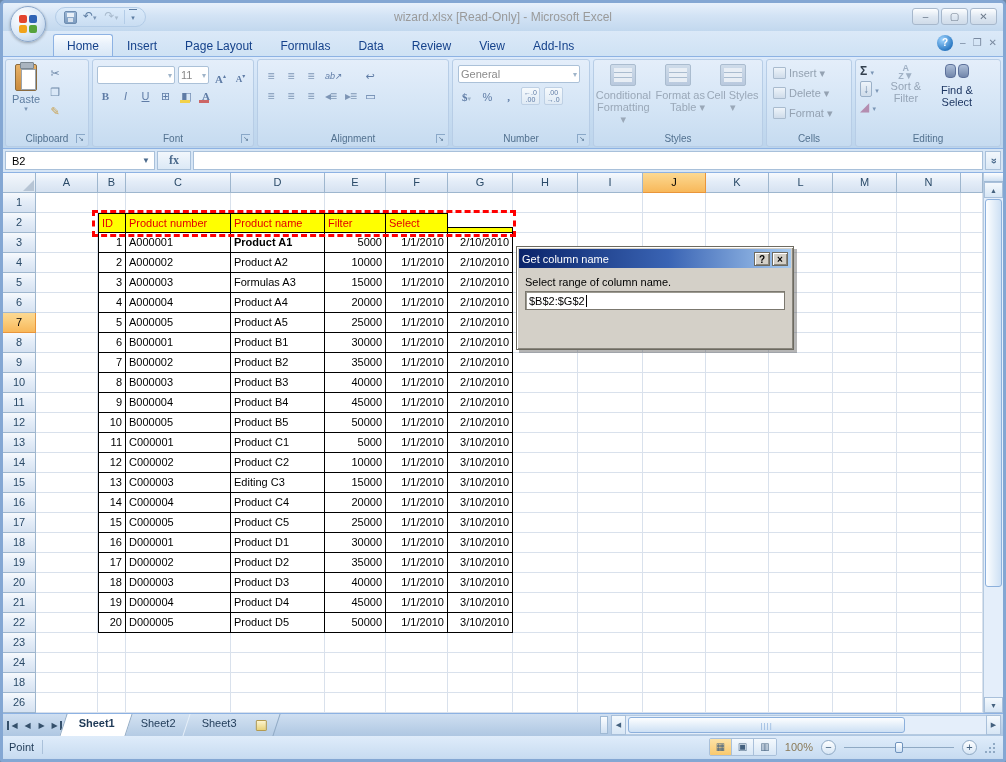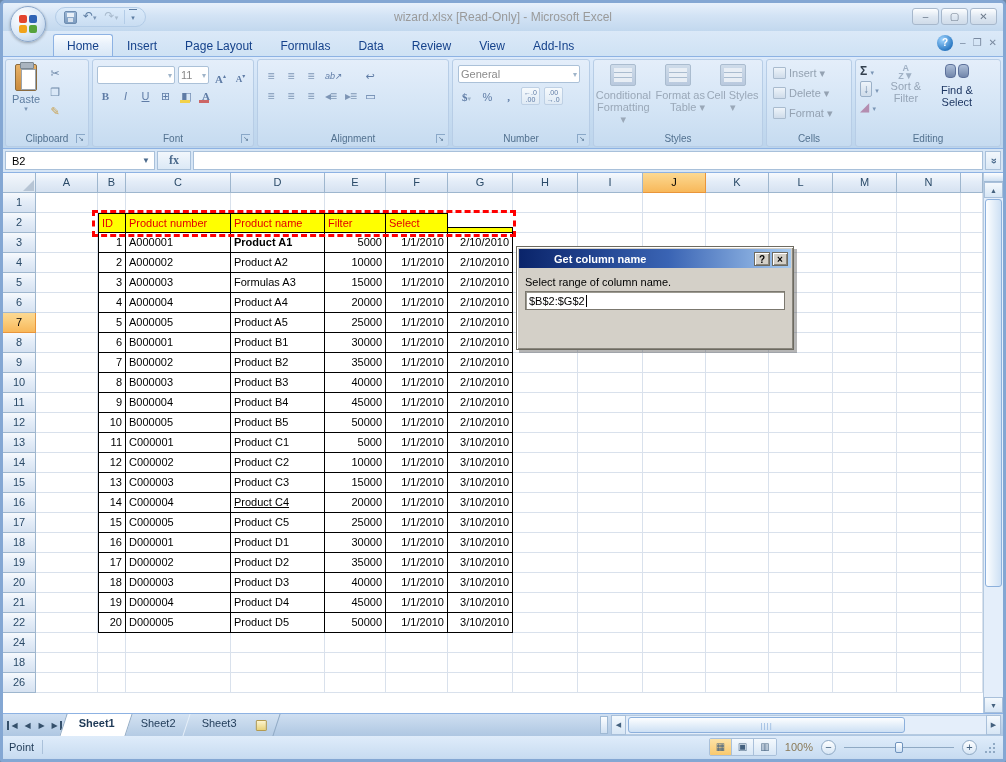--- a/index.html
+++ b/index.html
@@ -138,21 +138,21 @@
   .zslider{width:110px;height:15px;position:relative;}
   .zslider .line{position:absolute;left:0;right:0;top:7px;height:1px;background:#8fa9c4;}
   .zslider .tick{position:absolute;left:50%;top:3px;width:1px;height:9px;background:#8fa9c4;}
   .zslider .thumb{position:absolute;left:50%;top:2px;margin-left:-4px;width:8px;height:11px;background:linear-gradient(#fdfeff,#cde0f4);border:1px solid #6f93bd;border-radius:2px;}
   .grip{width:12px;height:12px;position:relative;}
   .grip i{position:absolute;width:2px;height:2px;background:#8fa9c4;box-shadow:4px 0 0 #8fa9c4,8px 0 0 #8fa9c4,4px -4px 0 #8fa9c4,8px -4px 0 #8fa9c4,8px -8px 0 #8fa9c4;left:0;bottom:0;}
   
   .dialog{position:absolute;left:516px;top:243px;width:278px;height:104px;background:#d4d0c8;border:1px solid #6d6a60;
     box-shadow:inset 1px 1px 0 #fff,inset -1px -1px 0 #8a877e,3px 3px 0 rgba(90,90,90,.45);z-index:10;font-size:11px;}
   .dtitle{height:19px;margin:2px;background:linear-gradient(90deg,#0a246a,#3a64b4 55%,#a6caf0);display:flex;align-items:center;padding:0 3px;}
-  .dtitle .txt{color:#fff;font-weight:bold;font-size:11px;margin-left:32px;}
+  .dtitle .txt{color:#fff;font-weight:normal;font-size:11px;}
   .dtbtns{margin-left:auto;display:flex;gap:2px;}
   .dtb{width:16px;height:14px;background:#d4d0c8;border:1px solid #6d6a60;box-shadow:inset 1px 1px 0 #fff,inset -1px -1px 0 #8a877e;
     font-size:10px;font-weight:bold;text-align:center;line-height:13px;color:#000;}
   .dbody{padding:6px 8px 0;}
   .dlabel{margin-bottom:3px;color:#000;}
   .dinput{background:#fff;border:1px solid #7b786f;box-shadow:inset 1px 1px 0 #9c9a91;height:19px;display:flex;align-items:center;padding-left:3px;color:#000;}
   .caret{display:inline-block;width:1px;height:12px;background:#000;margin-left:1px;}
   .dbtnrow{display:flex;justify-content:flex-end;align-items:center;margin-top:9px;padding-right:12px;gap:11px;}
   .okwrap{border:3px solid #e60000;padding:2px;}
   .dbtn{width:70px;height:21px;background:#d4d0c8;border:1px solid #6d6a60;box-shadow:inset 1px 1px 0 #fff,inset -1px -1px 0 #8a877e;
@@ -648,39 +648,39 @@
           <div class="cell" style="width: 64px;"></div>
           <div class="cell" style="width: 64px;"></div>
           <div class="cell" style="width: 64px;"></div>
           <div class="cell" style="width: 22px;"></div>
         </div>
         <div class="grow">
           <div class="rh">15</div>
           <div class="cell" style="width: 62px;"></div>
           <div class="cell tb tfirst ar" style="width: 28px;">13</div>
           <div class="cell tb al" style="width: 105px;">C000003</div>
-          <div class="cell tb al" style="width: 94px;">Product C3</div>
+          <div class="cell tb al" style="width: 94px;">Editing C3</div>
           <div class="cell tb ar" style="width: 61px;">15000</div>
           <div class="cell tb ar" style="width: 62px;">1/1/2010</div>
           <div class="cell tb ar" style="width: 65px;">3/10/2010</div>
           <div class="cell" style="width: 65px;"></div>
           <div class="cell" style="width: 65px;"></div>
           <div class="cell" style="width: 63px;"></div>
           <div class="cell" style="width: 63px;"></div>
           <div class="cell" style="width: 64px;"></div>
           <div class="cell" style="width: 64px;"></div>
           <div class="cell" style="width: 64px;"></div>
           <div class="cell" style="width: 22px;"></div>
         </div>
         <div class="grow">
           <div class="rh">16</div>
           <div class="cell" style="width: 62px;"></div>
           <div class="cell tb tfirst ar" style="width: 28px;">14</div>
           <div class="cell tb al" style="width: 105px;">C000004</div>
-          <div class="cell tb al" style="width: 94px; text-decoration: underline;">Product C4</div>
+          <div class="cell tb al" style="width: 94px;">Product C4</div>
           <div class="cell tb ar" style="width: 61px;">20000</div>
           <div class="cell tb ar" style="width: 62px;">1/1/2010</div>
           <div class="cell tb ar" style="width: 65px;">3/10/2010</div>
           <div class="cell" style="width: 65px;"></div>
           <div class="cell" style="width: 65px;"></div>
           <div class="cell" style="width: 63px;"></div>
           <div class="cell" style="width: 63px;"></div>
           <div class="cell" style="width: 64px;"></div>
           <div class="cell" style="width: 64px;"></div>
           <div class="cell" style="width: 64px;"></div>
@@ -778,20 +778,38 @@
         </div>
         <div class="grow">
           <div class="rh">22</div>
           <div class="cell" style="width: 62px;"></div>
           <div class="cell tb tfirst ar" style="width: 28px;">20</div>
           <div class="cell tb al" style="width: 105px;">D000005</div>
           <div class="cell tb al" style="width: 94px;">Product D5</div>
           <div class="cell tb ar" style="width: 61px;">50000</div>
           <div class="cell tb ar" style="width: 62px;">1/1/2010</div>
           <div class="cell tb ar" style="width: 65px;">3/10/2010</div>
+          <div class="cell" style="width: 65px;"></div>
+          <div class="cell" style="width: 65px;"></div>
+          <div class="cell" style="width: 63px;"></div>
+          <div class="cell" style="width: 63px;"></div>
+          <div class="cell" style="width: 64px;"></div>
+          <div class="cell" style="width: 64px;"></div>
+          <div class="cell" style="width: 64px;"></div>
+          <div class="cell" style="width: 22px;"></div>
+        </div>
+        <div class="grow">
+          <div class="rh">23</div>
+          <div class="cell" style="width: 62px;"></div>
+          <div class="cell" style="width: 28px;"></div>
+          <div class="cell" style="width: 105px;"></div>
+          <div class="cell" style="width: 94px;"></div>
+          <div class="cell" style="width: 61px;"></div>
+          <div class="cell" style="width: 62px;"></div>
+          <div class="cell" style="width: 65px;"></div>
           <div class="cell" style="width: 65px;"></div>
           <div class="cell" style="width: 65px;"></div>
           <div class="cell" style="width: 63px;"></div>
           <div class="cell" style="width: 63px;"></div>
           <div class="cell" style="width: 64px;"></div>
           <div class="cell" style="width: 64px;"></div>
           <div class="cell" style="width: 64px;"></div>
           <div class="cell" style="width: 22px;"></div>
         </div>
         <div class="grow">

